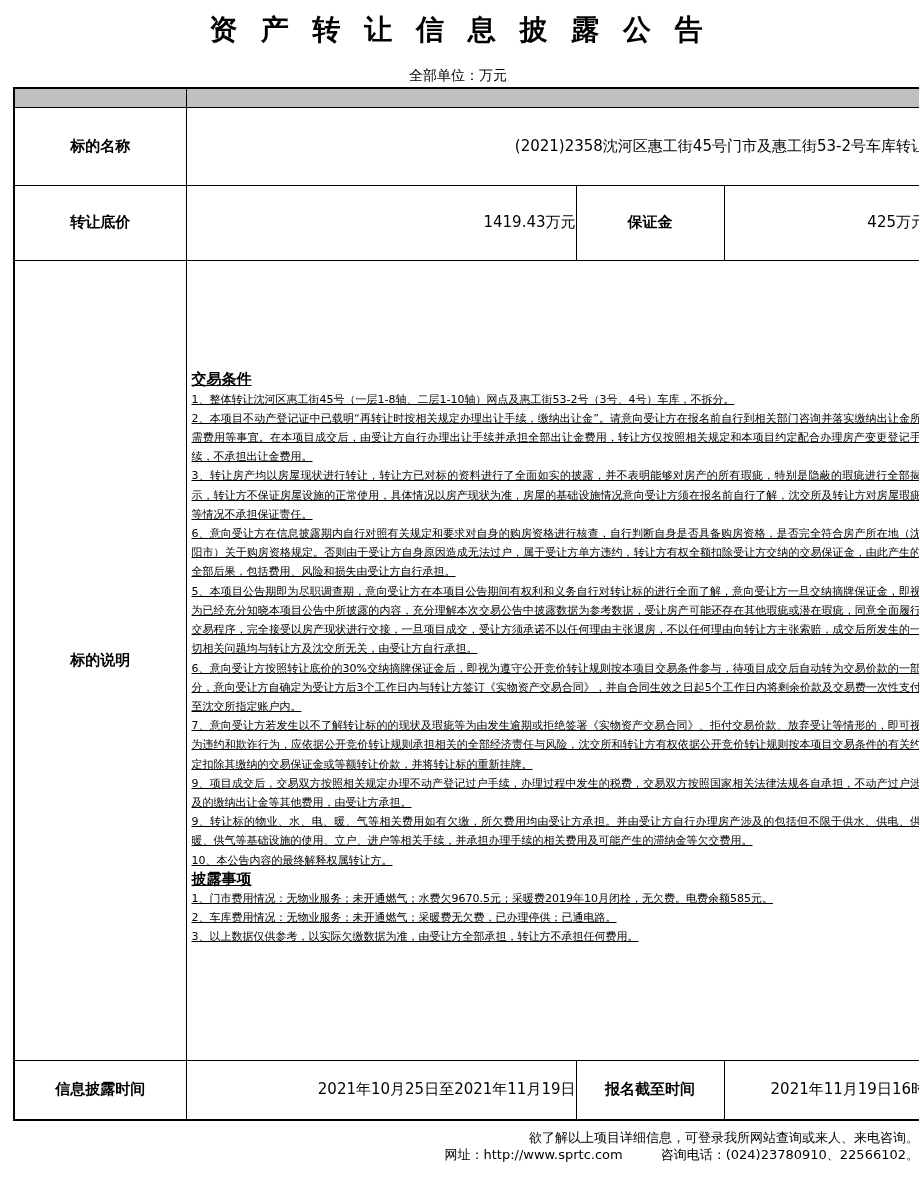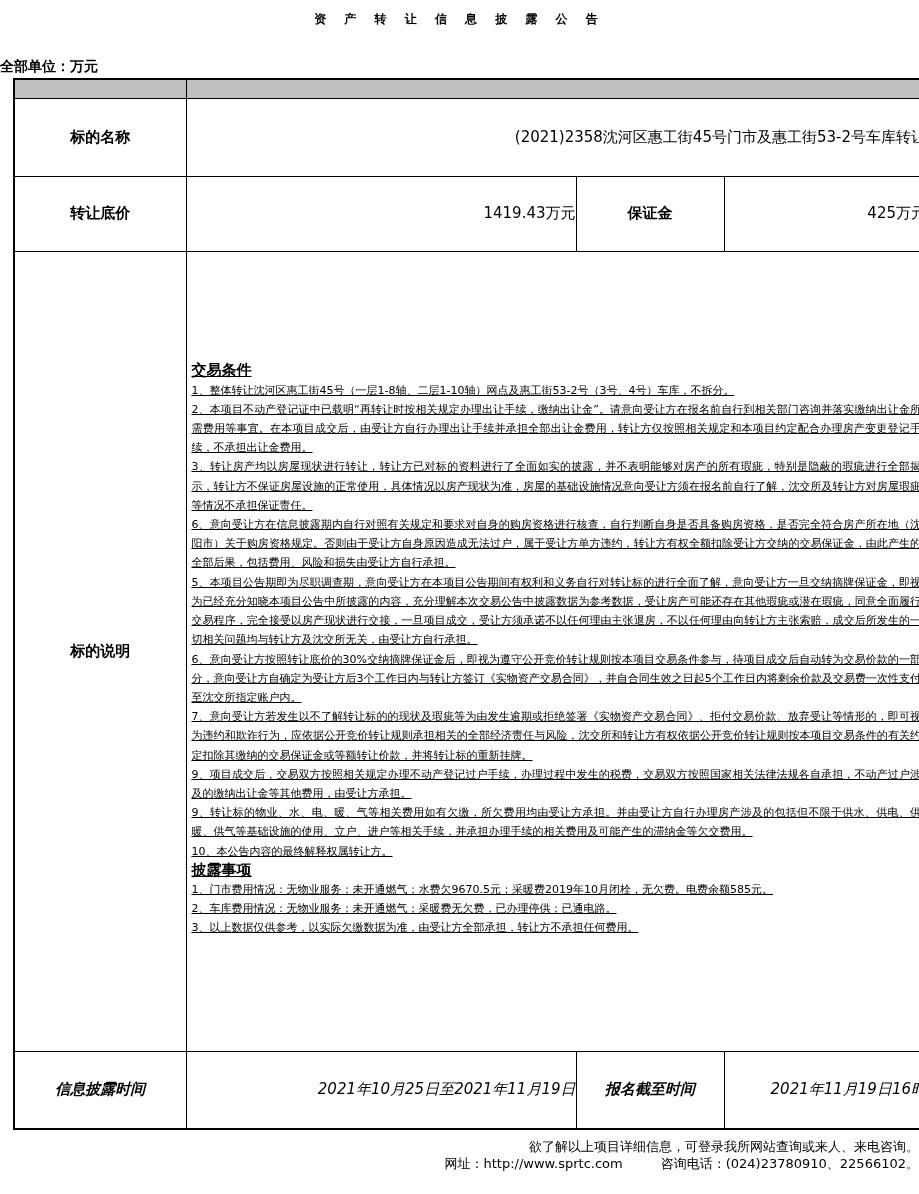--- a/index.html
+++ b/index.html
@@ -3,46 +3,46 @@
 <meta charset="utf-8">
 <style>
   * { margin:0; padding:0; box-sizing:border-box; }
   html,body { background:#fff; }
   body {
     width:919px; min-height:1194px; margin:0 auto;
     font-family:"DejaVu Sans","Liberation Sans",sans-serif;
     color:#000;
   }
   .doc-title {
-    text-align:center; font-weight:bold; font-size:12px;
+    text-align:center; font-weight:bold; font-size:28px;
     letter-spacing:7px; padding-top:11px;
     font-family:"DejaVu Serif","Liberation Serif",serif;
   }
   .unit-note {
-    text-align:left; font-weight:bold; font-size:14px;
-    margin:30px 3px 2px 0;
+    text-align:center; font-weight:normal; font-size:14px;
+    margin:18px 3px 2px 0;
   }
   table.doc-table {
     border-collapse:collapse; width:915px; margin-left:13px;
     table-layout:fixed;
     border-radius:10px;
   }
   table.doc-table td {
     border:1px solid #000; vertical-align:middle;
     font-size:15px;
   }
   table.doc-table { border:2px solid #000; }
   td.gray-cell { background:#c0c0c0; height:19px; padding:0; }
   td.label-cell {
     font-weight:bold; text-align:center; font-size:15px;
   }
   td.value-cell { text-align:right; }
   tr.name-row td { height:78px; }
   tr.price-row td { height:75px; }
-  tr.time-row td { height:78px;font-style:italic; }
+  tr.time-row td { height:60px; }
   td.desc-cell {
     vertical-align:top; padding:3px 5px 6px 5px;
     height:800px;
     text-decoration:underline;
   }
   .sec-heading {
     font-weight:bold; font-size:15px; line-height:19.2px;
   }
   .sec-para {
     font-size:11px; line-height:19.2px; text-align:justify;

